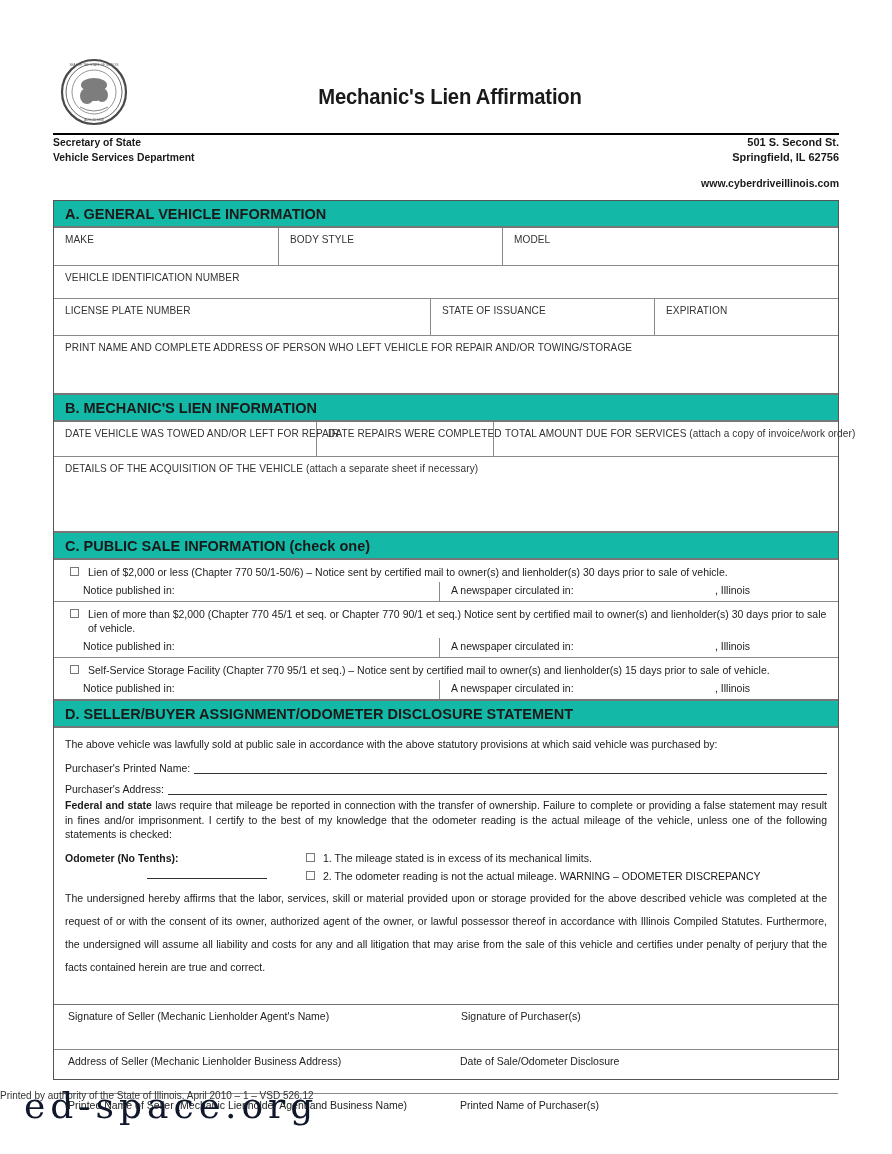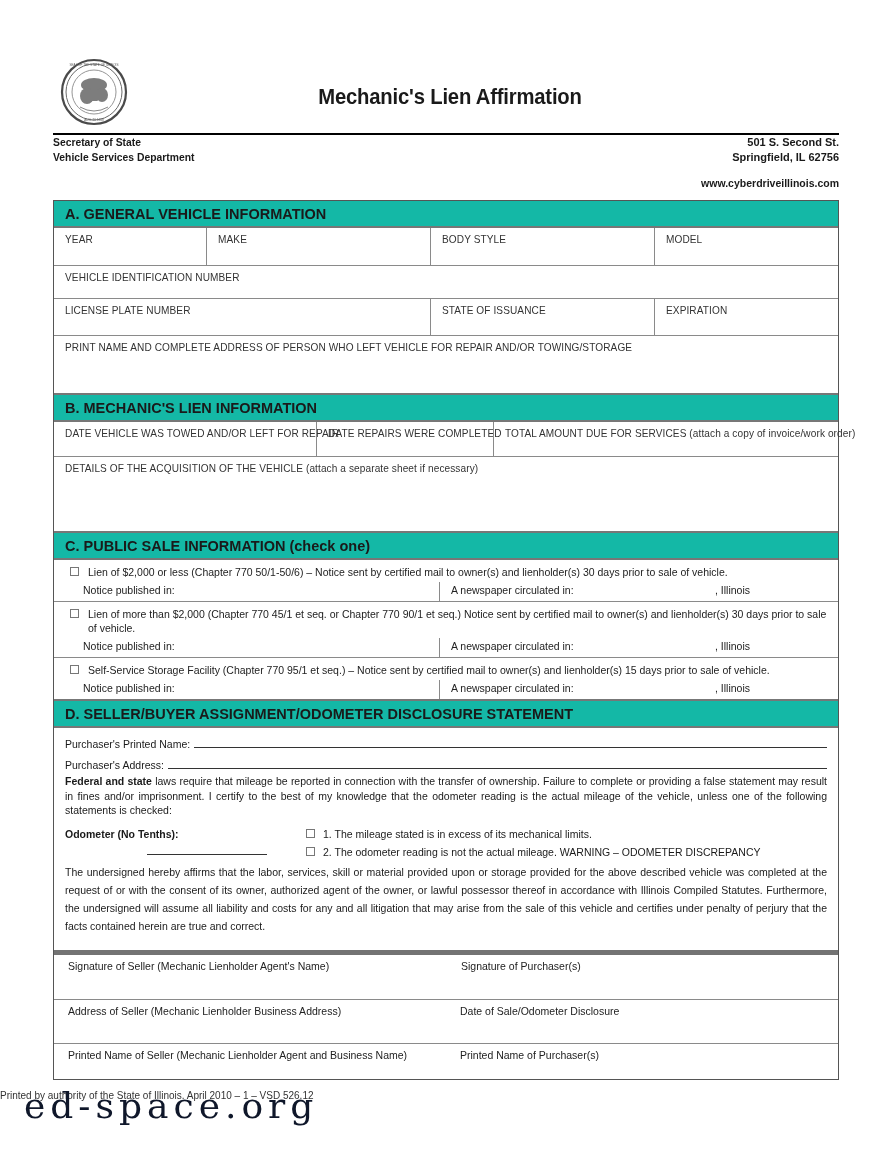--- a/index.html
+++ b/index.html
@@ -78,39 +78,39 @@
   }
   .c-text { font-size:10.5px; line-height:14px; color:#222; }
   .c-pub { display:flex; font-size:10.5px; color:#222; }
   .c-pub .left { width:386px; padding:2px 0 5px 29px; border-right:1px solid #8a8a8a; }
   .c-pub .right { flex:1; padding:2px 0 5px 11px; position:relative; }
   .c-pub .ill { position:absolute; right:88px; top:2px; }
 
   
   .d-body { padding:9px 11px 6px 11px; font-size:10.5px; line-height:15px; color:#1a1a1a; }
   .d-body p { margin:0 0 9px 0; }
-  .fld-line { display:flex; align-items:flex-start; margin-bottom:6px; }
+  .fld-line { display:flex; align-items:center; margin-bottom:6px; }
   .fld-line .fl-lbl { white-space:nowrap; padding-right:4px; font-size:10.5px; }
   .fld-line .fl-rule { flex:1; border-bottom:1px solid #333; height:11px; }
   .fed { margin:0; font-size:10.5px; line-height:14.6px; text-align:justify; }
   .fed b { font-weight:bold; }
   .odo-wrap { display:flex; align-items:flex-start; margin-top:5px;gap:33px; }
   .odo-left { width:200px; }
   .odo-inline { display:flex; align-items:baseline; }
   .odo-blank { width:120px; border-bottom:1px solid #333; height:13px; margin-left:82px; }
   .odo-opts { padding-left:8px; }
   .odo-opt { display:flex; align-items:flex-start; margin-bottom:3px; }
   .odo-opt .cbox2 {
     width:9px; height:9px; border:1px solid #777; background:#fff;
     flex:0 0 auto; margin-top:2px; margin-right:8px;
   }
-  .affirm { margin-top:8px; font-size:10.5px; line-height:18px; text-align:justify; }
-
-  
-  .sig-block { border-top:5px solid #737373; }
+  .affirm { margin-top:8px; font-size:10.5px; line-height:23px; text-align:justify; }
+
+  
+  .sig-block { border-top:1px solid #737373; margin-top:10px; }
   .sig-row { display:flex; height:44px; }
   .sig-row + .sig-row { border-top:1px solid #8a8a8a; }
   .sig-cell { width:50%; padding:0 14px; position:relative; }
   .sig-cell .sig-lbl {
     position:absolute; top:5px; left:14px;
     font-size:10.5px; color:#222; white-space:nowrap;
   }
 
   
   .footer-note {
@@ -164,23 +164,20 @@
       <div>Springfield, IL 62756</div>
       <div class="url">www.cyberdriveillinois.com</div>
     </div>
   </div>
 
   <div class="form-box">
 
     <div class="sec-head" style="border-top:none;">A. GENERAL VEHICLE INFORMATION</div>
 
     <div class="row" style="height:38px;">
-      <div class="cell" style="width:152px;">
-          <span class="lbl">YEAR</span>
-        </div>
       <div class="cell" style="width:224px;">
           <span class="lbl">MAKE</span>
         </div>
       <div class="cell" style="width:224px;">
           <span class="lbl">BODY STYLE</span>
         </div>
       <div class="cell" style="flex:1;">
           <span class="lbl">MODEL</span>
         </div>
     </div>
@@ -270,20 +267,21 @@
           <span>A newspaper circulated in:</span>
           <span class="ill">, Illinois</span>
         </div>
       </div>
     </div>
 
     <div class="sec-head">D. SELLER/BUYER ASSIGNMENT/ODOMETER DISCLOSURE STATEMENT</div>
 
     <div class="d-body">
 
+      <p>The above vehicle was lawfully sold at public sale in accordance with the above statutory provisions at which said vehicle was purchased by:</p>
 
       <div class="fld-line">
         <span class="fl-lbl">Purchaser's Printed Name:</span>
         <span class="fl-rule"></span>
       </div>
 
       <div class="fld-line" style="margin-bottom:1px;">
         <span class="fl-lbl">Purchaser's Address:</span>
         <span class="fl-rule"></span>
       </div>

